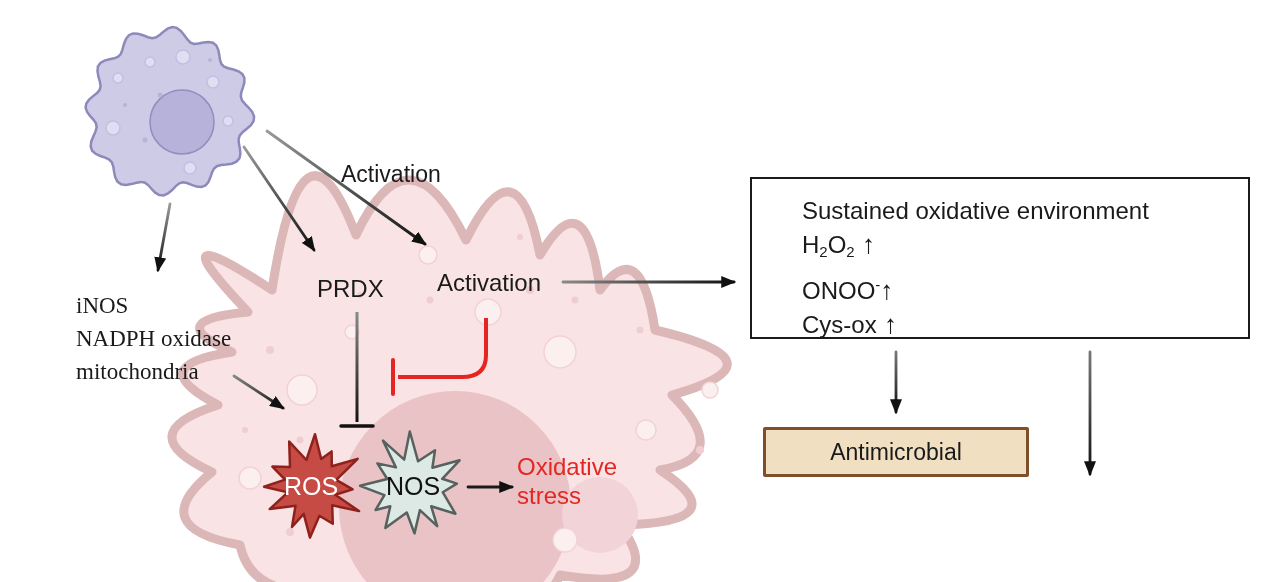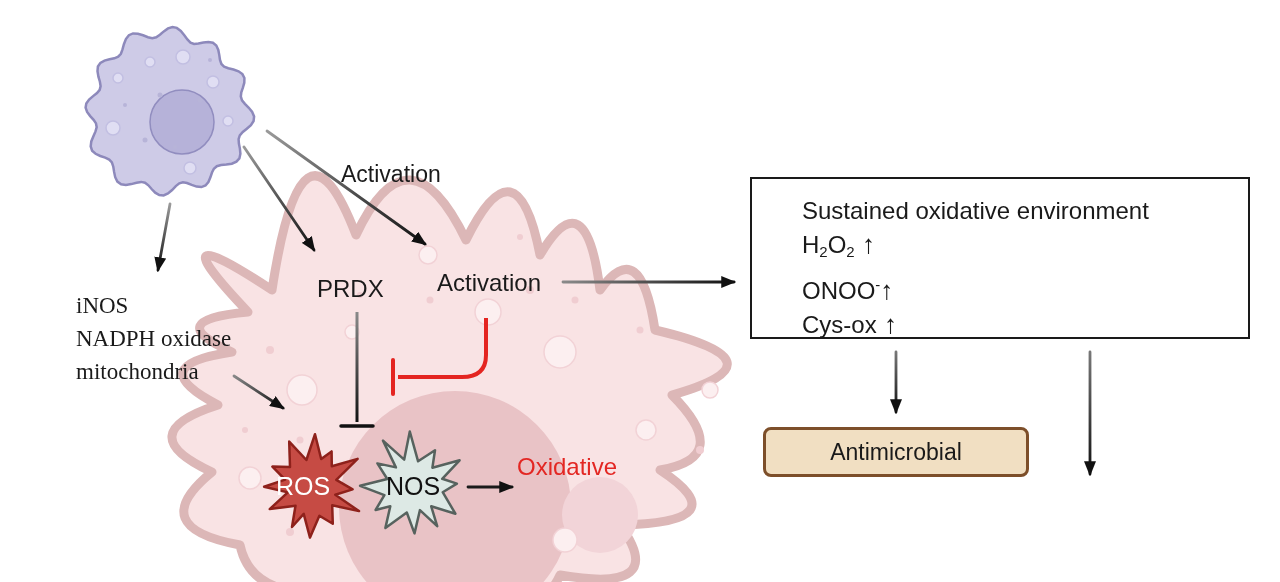--- a/index.html
+++ b/index.html
@@ -5,34 +5,34 @@
   html,body{margin:0;padding:0;background:#fff;}
   #figure{position:relative;width:1280px;height:582px;background:#ffffff;overflow:hidden;
           font-family:"Liberation Sans",sans-serif;color:#1a1a1a;}
   #shapes{position:absolute;left:0;top:0;}
   .lbl{position:absolute;white-space:nowrap;color:#1a1a1a;}
   .sources{position:absolute;left:76px;top:289px;font-size:23px;line-height:33px;font-family:Liberation Serif, serif;}
   .activation{left:341px;top:161px;font-size:23px;}
   .prdx{left:317px;top:275px;font-size:24px;}
   .itaconate{left:437px;top:269px;font-size:24px;}
   .star-lbl{position:absolute;width:90px;text-align:center;font-size:25px;}
-  .ros-lbl{left:258px;top:472px;color:#ffffff;}
+  .ros-lbl{left:266px;top:472px;color:#ffffff;}
   .nos-lbl{left:368px;top:472px;color:#111111;}
   .oxstress{position:absolute;left:517px;top:452px;width:120px;text-align:left;
             color:#e32723;font-size:24px;line-height:29px;font-weight:500;}
   .envbox{position:absolute;left:750px;top:177px;width:500px;height:162px;
           background:#ffffff;border:2.5px solid #1a1a1a;box-sizing:border-box;}
   .envtext{position:absolute;left:50px;top:15px;font-size:24px;line-height:33.5px;}
   .sub{font-size:15px;vertical-align:-4px;}
   .sup{font-size:15px;vertical-align:9px;}
   .uparrow{font-size:26px;letter-spacing:0;}
   .outcome{position:absolute;display:flex;align-items:center;justify-content:center;
            font-size:23px;box-sizing:border-box;}
   .antimicrobial{left:763px;top:427px;width:266px;height:50px;background:#f1dfc2;
-                 border:3px solid #7d4f2a;border-radius:8px;}
+                 border:3px solid #7d4f2a;border-radius:2px;}
   .immuno{left:938px;top:512px;width:310px;height:47px;background:#e4f2d9;
           border:3px solid #4a8a39;border-radius:2px;}
 </style>
 </head>
 <body>
 
 <div id="figure">
 
   <svg id="shapes" width="1280" height="582" viewBox="0 0 1280 582">
     <defs>
@@ -165,20 +165,21 @@
   </div>
 
   <div class="lbl prdx">PRDX</div>
   <div class="lbl itaconate">Activation</div>
 
   <div class="star-lbl ros-lbl">ROS</div>
   <div class="star-lbl nos-lbl">NOS</div>
 
   <div class="oxstress">
     <div>Oxidative</div>
+    <div>stress</div>
   </div>
 
   <div class="envbox">
     <div class="envtext">
       <div>Sustained oxidative environment</div>
       <div>
         <span>H</span><span class="sub">2</span><span>O</span><span class="sub">2</span><span class="uparrow"> ↑</span>
       </div>
       <div>
         <span>ONOO</span><span class="sup">-</span><span class="uparrow">↑</span>

